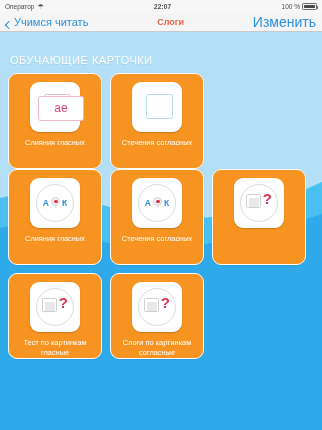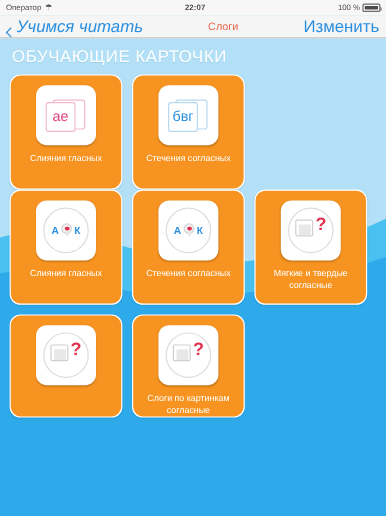--- a/index.html
+++ b/index.html
@@ -64,40 +64,39 @@
     background: #f5f5f5;
     border-bottom: 0.5px solid #c9c9c9;
     display: flex;
     align-items: center;
     padding: 0 6px;
     box-sizing: border-box;
   }
   .nav-back {
     display: flex; align-items: flex-end; gap: 1.5px;
     color: #2b8fe0;
-    font-size: 14px;
+    font-size: 11px;
     flex: 0 0 auto;
     cursor: pointer;
     white-space: nowrap;
-    font-style: italic;
   }
   .chev {
     width: 5px; height: 5px;
     border-left: 1.4px solid #2b8fe0;
     border-bottom: 1.4px solid #2b8fe0;
     transform: rotate(45deg);
     margin-right: 0.5px;
     flex: 0 0 auto;
   }
   .nav-title {
     flex: 1 1 auto;
     text-align: center;
     color: #e8664a;
     font-size: 9px;
-    font-weight: 400;
+    font-weight: 700;
   }
   .nav-right {
     flex: 0 0 auto;
     color: #2b8fe0;
     font-size: 14px;
     cursor: pointer;
     white-space: nowrap;
   }
 
   
@@ -116,23 +115,23 @@
     width: 322px;
     height: 398px;
     z-index: 10;
     box-sizing: border-box;
     padding: 0 8px;
     overflow: hidden;
   }
 
   .section-title {
     color: #ffffff;
-    font-size: 14px;
+    font-size: 11px;
     letter-spacing: 0.5px;
-    padding: 7px 2px 7px 2px;
+    padding: 22px 2px 7px 2px;
     text-shadow: 0 0.5px 0 rgba(120,180,215,0.35);
   }
   .section-title.second { padding-top: 13px; }
 
   .grid {
     display: flex;
     flex-wrap: wrap;
     gap: 8px;
     align-content: flex-start;
   }
@@ -184,21 +183,21 @@
     box-sizing: border-box;
     border-radius: 2.6px;
     background: #ffffff;
   }
   .gc-back {
     left: 6px; top: 0px;
     width: 27px; height: 25px;
   }
   .gc-front {
     left: 0px; top: 2px;
-    width: 25px; height: 25px;
+    width: 46px; height: 25px;
     display: flex;
     align-items: center;
     justify-content: center;
     font-size: 12px;
     font-weight: 500;
   }
   .gc-pink  { border: 1px solid #f2b9cd; color: #e0457e; }
   .gc-blue  { border: 1px solid #b6d9f0; color: #2b8fe0; }
   .gc-back.gc-pink { border: 1px solid #f2b9cd; }
   .gc-back.gc-blue { border: 1px solid #b6d9f0; }
@@ -323,21 +322,20 @@
             <div class="gc-front gc-pink">ае</div>
           </div>
         </div>
         <div class="tile-label">Слияния гласных</div>
       </div>
 
       <div class="tile tall">
         <div class="tile-icon">
           <div class="glyph-card">
             <div class="gc-back gc-blue"></div>
-            <div class="gc-front gc-blue">бвг</div>
           </div>
         </div>
         <div class="tile-label">Стечения согласных</div>
       </div>
 
     </div>
 
     <div class="grid">
 
       <div class="tile tall">
@@ -374,32 +372,32 @@
 
       <div class="tile tall">
         <div class="tile-icon">
           <div class="glyph-circle">
             <div class="gq">
               <span class="card-sil"></span>
               <span class="qmark">?</span>
             </div>
           </div>
         </div>
-        <div class="tile-label">Мягкие и твердые согласные</div>
       </div>
 
       <div class="tile short">
         <div class="tile-icon">
           <div class="glyph-circle">
             <div class="gq">
               <span class="card-sil"></span>
               <span class="qmark">?</span>
             </div>
           </div>
         </div>
+        <div class="tile-label">Тест по картинкам гласные</div>
       </div>
 
       <div class="tile short">
         <div class="tile-icon">
           <div class="glyph-circle">
             <div class="gq">
               <span class="card-sil"></span>
               <span class="qmark">?</span>
             </div>
           </div>

